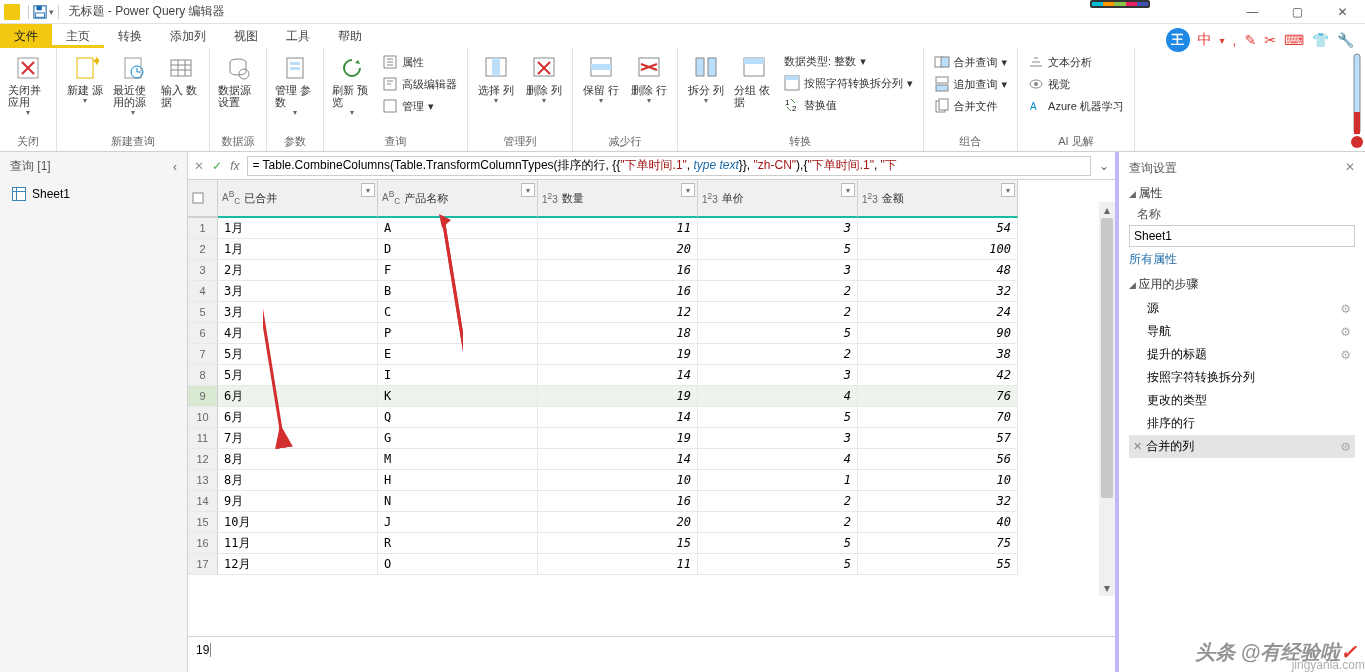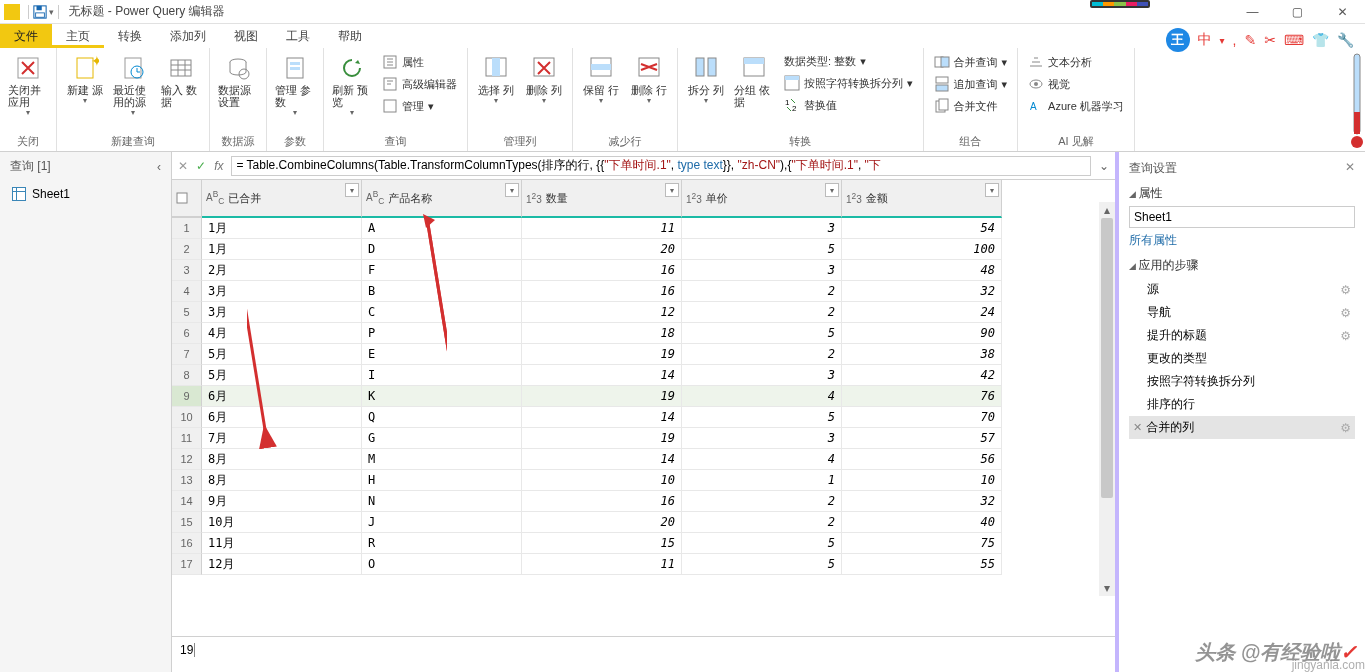--- a/index.html
+++ b/index.html
@@ -30,35 +30,35 @@
 .bigbtn .ico { width: 28px; height: 28px; display: flex; align-items: center; justify-content: center; margin-bottom: 2px; }
 .bigbtn .lbl { font-size: 11px; text-align: left; line-height: 12px; color: #333; }
 .bigbtn .caret { font-size: 8px; color: #666; }
 .stack { display: flex; flex-direction: column; gap: 2px; justify-content: flex-start; }
 .smallbtn { display: flex; align-items: center; gap: 4px; padding: 2px 4px; cursor: pointer; font-size: 11px; color: #333; }
 .smallbtn .sico { width: 16px; height: 16px; display: flex; align-items: center; justify-content: center; }
 svg { display: block; }
 
 
 .main { display: flex; height: calc(672px - 24px - 24px - 104px); }
-.left-pane { width: 172px; border-right: 1px solid #d0d0d0; background: #f5f5f5; display: flex; flex-direction: column; }
+.left-pane { width: 188px; border-right: 1px solid #d0d0d0; background: #f5f5f5; display: flex; flex-direction: column; }
 .left-head { display: flex; align-items: center; justify-content: space-between; padding: 6px 10px; color: #555; font-size: 12px; }
 .left-collapse { color: #666; cursor: pointer; }
 .query-item { display: flex; align-items: center; gap: 6px; padding: 6px 12px; }
 .query-item .tbl-icon { width: 14px; height: 14px; border: 1px solid #3a86b7; background: #fff; position: relative; }
 .query-item .tbl-icon::before { content: ""; position: absolute; left: 0; right: 0; top: 3px; height: 1px; background: #3a86b7; }
 .query-item .tbl-icon::after { content: ""; position: absolute; top: 0; bottom: 0; left: 3px; width: 1px; background: #3a86b7; }
 
 .center { flex: 1; display: flex; flex-direction: column; background: #fff; position: relative; }
 .formula-bar { display: flex; align-items: center; height: 28px; border-bottom: 1px solid #d0d0d0; padding: 0 6px; gap: 8px; }
 .fx-btns { display: flex; gap: 8px; color: #999; }
 .fx-label { color: #777; font-style: italic; }
 .formula-input { flex: 1; border: 1px solid #ccc; height: 20px; padding: 0 4px; font-family: Consolas, monospace; font-size: 12px; }
 .formula-input .str { color: #a31515; }
-.formula-input .typ { color: #1e6ba8; }
+.formula-input .typ { color: #1e6ba8; font-style: italic; }
 .formula-caret { color: #666; }
 
 
 .grid-wrap { flex: 1; overflow: hidden; position: relative; }
 .grid { display: grid; grid-template-columns: 30px 160px 160px 160px 160px 160px; }
 .hdr { background: #f0f0f0; border-right: 1px solid #d0d0d0; border-bottom: 2px solid #1bbaa5; display: flex; align-items: center; padding: 18px 4px; height: 22px; font-size: 11px; color: #333; position: relative; }
 .hdr.fill { border-bottom-color: #d0d0d0; }
 .hdr .typeico { font-size: 10px; color: #666; margin-right: 4px; }
 .hdr .dd { position: absolute; right: 2px; top: 3px; width: 14px; height: 14px; border: 1px solid #bbb; background: #fff; display: flex; align-items: center; justify-content: center; font-size: 8px; color: #666; }
 .rownum { background: #f0f0f0; border-right: 1px solid #d0d0d0; border-bottom: 1px solid #e8e8e8; text-align: center; font-size: 11px; color: #666; display: flex; align-items: center; justify-content: center; height: 21px; }
@@ -652,20 +652,21 @@
       <span>19</span><span style="border-right:1px solid #888;margin-left:1px"></span>
     </div>
   </div>
 
   <div class="right-pane">
     <div class="right-head">
       <span>查询设置</span>
       <span style="color:#888">✕</span>
     </div>
     <div class="section-title">属性</div>
+    <div style="margin:4px 0 2px 8px;color:#555">名称</div>
     <input class="name-input" value="Sheet1" style="">
     <div class="link">所有属性</div>
     <div class="section-title">应用的步骤</div>
     <div class="steps" id="steps">
         <div class="step">
           <span style="width:14px"></span>
           <span class="step-name">源</span>
           <span class="gear">⚙</span>
         </div>
         <div class="step">
@@ -673,25 +674,25 @@
           <span class="step-name">导航</span>
           <span class="gear">⚙</span>
         </div>
         <div class="step">
           <span style="width:14px"></span>
           <span class="step-name">提升的标题</span>
           <span class="gear">⚙</span>
         </div>
         <div class="step">
           <span style="width:14px"></span>
-          <span class="step-name">更改的类型</span>
+          <span class="step-name">按照字符转换拆分列</span>
         </div>
         <div class="step">
           <span style="width:14px"></span>
-          <span class="step-name">按照字符转换拆分列</span>
+          <span class="step-name">更改的类型</span>
         </div>
         <div class="step">
           <span style="width:14px"></span>
           <span class="step-name">排序的行</span>
         </div>
         <div class="step sel">
           <span class="x">✕</span>
           <span class="step-name">合并的列</span>
           <span class="gear">⚙</span>
         </div>

